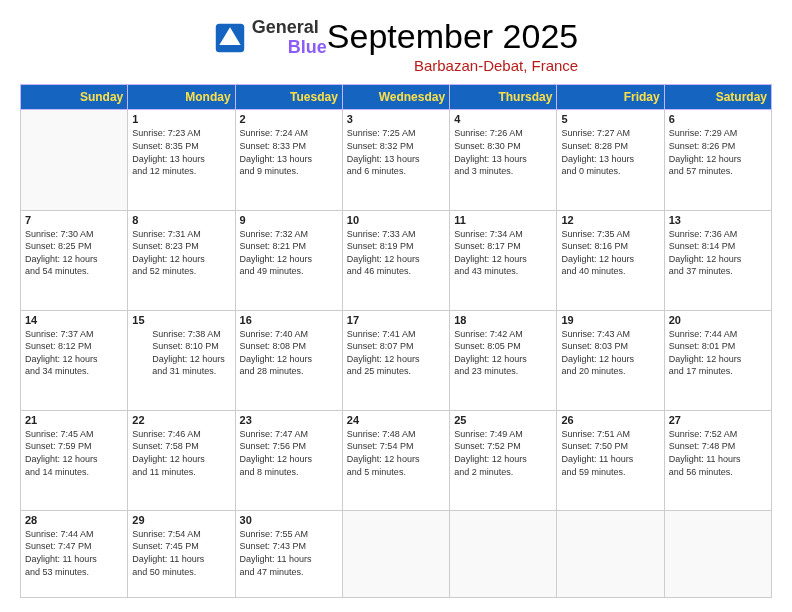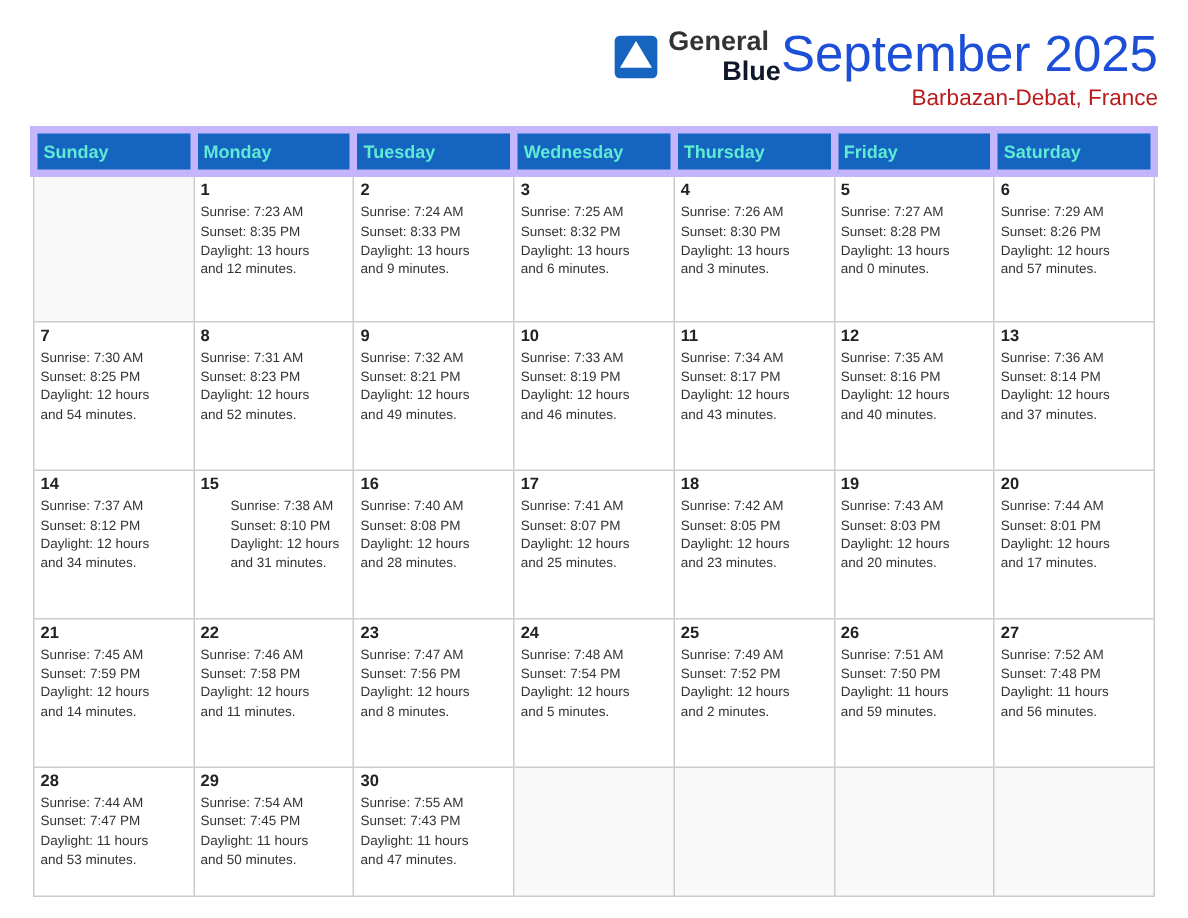--- a/index.html
+++ b/index.html
@@ -13,68 +13,68 @@
     .page {
       width: 792px;
       height: 612px;
       padding: 18px 20px 14px 20px;
       display: flex;
       flex-direction: column;
     }
     .header {
       display: flex;
       align-items: flex-start;
-      justify-content: flex-end;
+      justify-content: center;
       margin-bottom: 10px;
     }
     .logo {
       display: flex;
       align-items: center;
       gap: 6px;
     }
     .logo-text {
       font-size: 18px;
       font-weight: bold;
       line-height: 1.1;
     }
     .logo-text .general { color: #333; }
-    .logo-text .blue { color: #0f172a; margin-left: 36px; }
+    .logo-text .blue { color: #8b5cf6; margin-left: 36px; }
     .logo-icon {
       width: 32px;
       height: 32px;
     }
     .title-block {
       text-align: right;
     }
     .month-title {
       font-size: 34px;
       font-weight: normal;
-      color: #1d4ed8;
+      color: #000000;
       line-height: 1.1;
     }
     .location {
       font-size: 15px;
       color: #b91c1c;
       margin-top: 2px;
     }
     .calendar {
       flex: 1;
       border: 1px solid #bbb;
       border-collapse: collapse;
       width: 100%;
       table-layout: fixed;
     }
     .calendar th {
       background: #1565c0;
-      color: #5eead4;
+      color: #fde047;
       font-size: 12px;
       font-weight: bold;
       padding: 5px 4px;
-      border: 5px solid #c4b5fd;
-      text-align: left;
+      border: 1px solid #c4b5fd;
+      text-align: right;
     }
     .calendar td {
       border: 1px solid #ccc;
       vertical-align: top;
       padding: 3px 4px;
       font-size: 9.5px;
       color: #333;
       height: 82px;
     }
     .calendar tr:last-child td {

